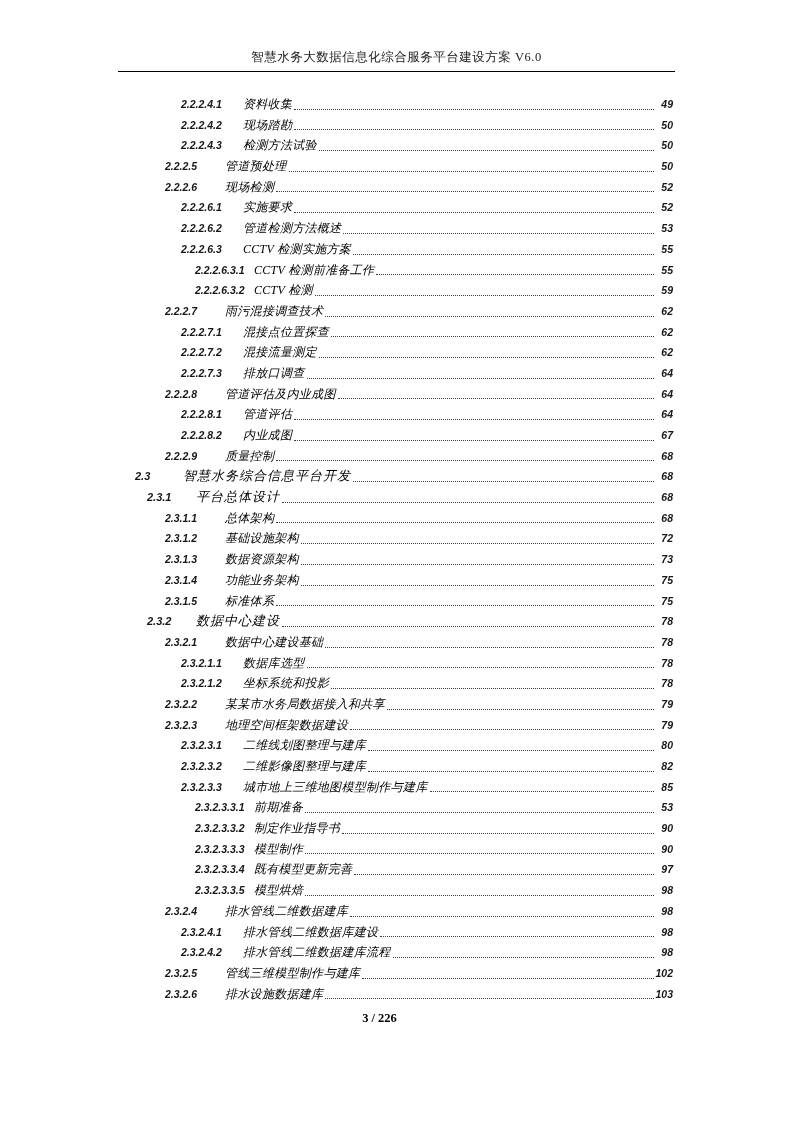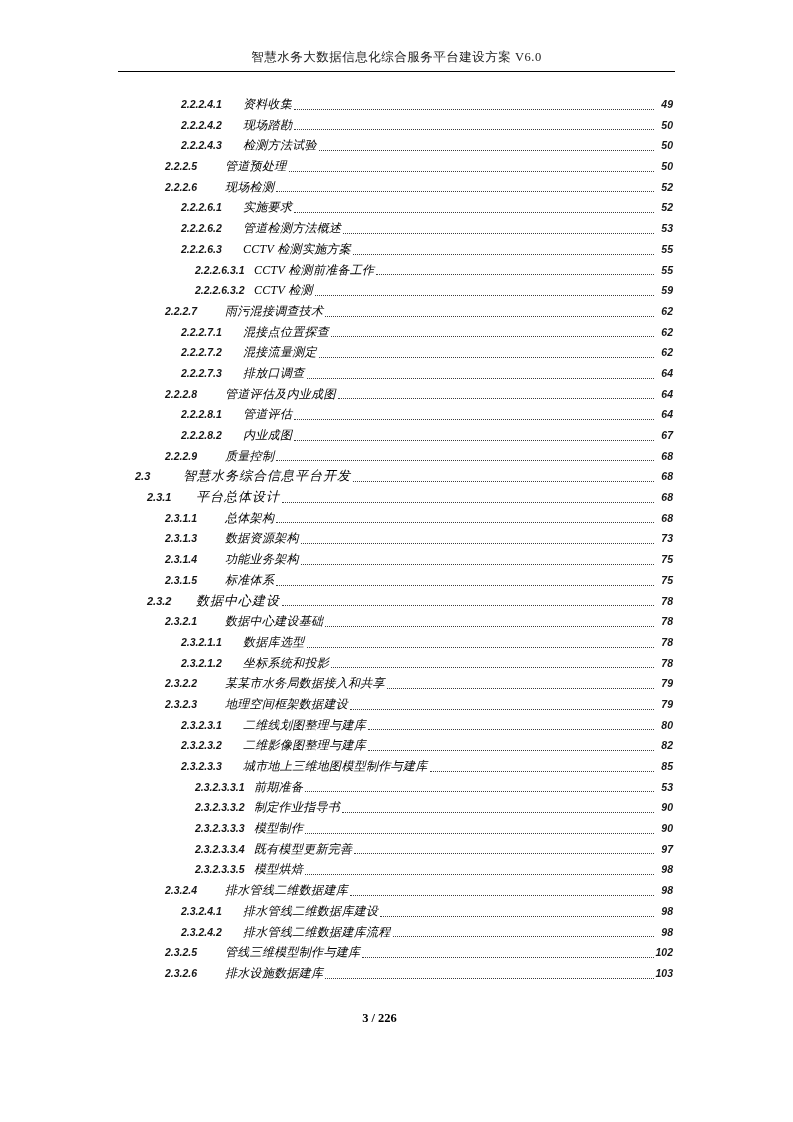--- a/index.html
+++ b/index.html
@@ -242,20 +242,26 @@
         <span class="toc-leader"></span>
         <span class="toc-page">68</span>
       </div>
       <div class="toc-row lvl4">
         <span class="toc-num">2.3.1.1</span>
         <span class="toc-title">总体架构</span>
         <span class="toc-leader"></span>
         <span class="toc-page">68</span>
       </div>
       <div class="toc-row lvl4">
+        <span class="toc-num">2.3.1.2</span>
+        <span class="toc-title">基础设施架构</span>
+        <span class="toc-leader"></span>
+        <span class="toc-page">72</span>
+      </div>
+      <div class="toc-row lvl4">
         <span class="toc-num">2.3.1.3</span>
         <span class="toc-title">数据资源架构</span>
         <span class="toc-leader"></span>
         <span class="toc-page">73</span>
       </div>
       <div class="toc-row lvl4">
         <span class="toc-num">2.3.1.4</span>
         <span class="toc-title">功能业务架构</span>
         <span class="toc-leader"></span>
         <span class="toc-page">75</span>

